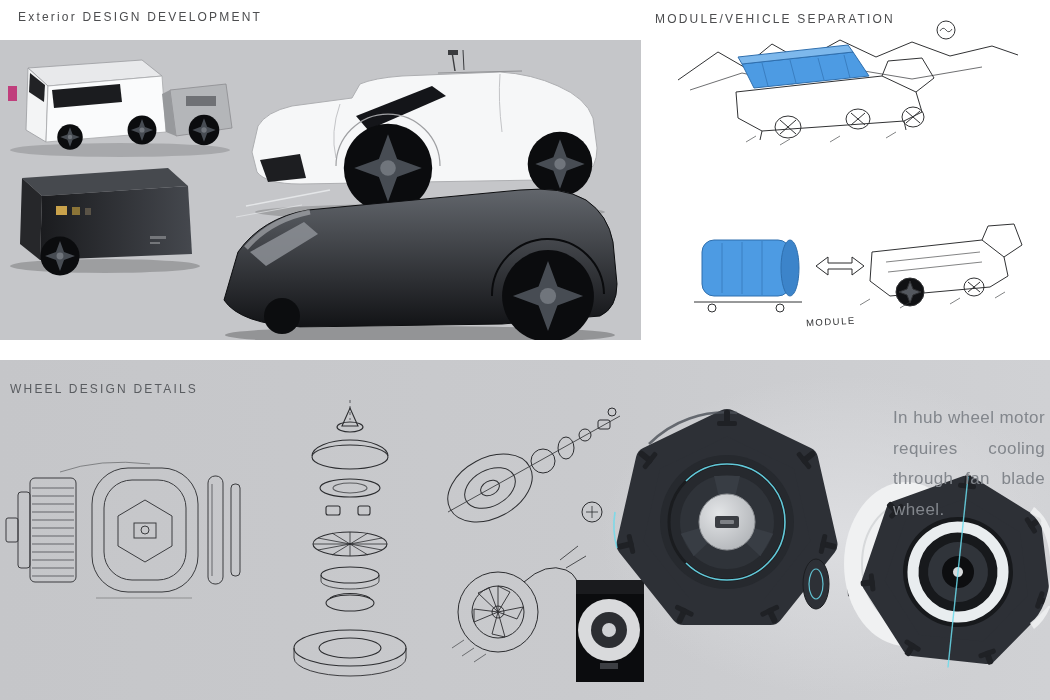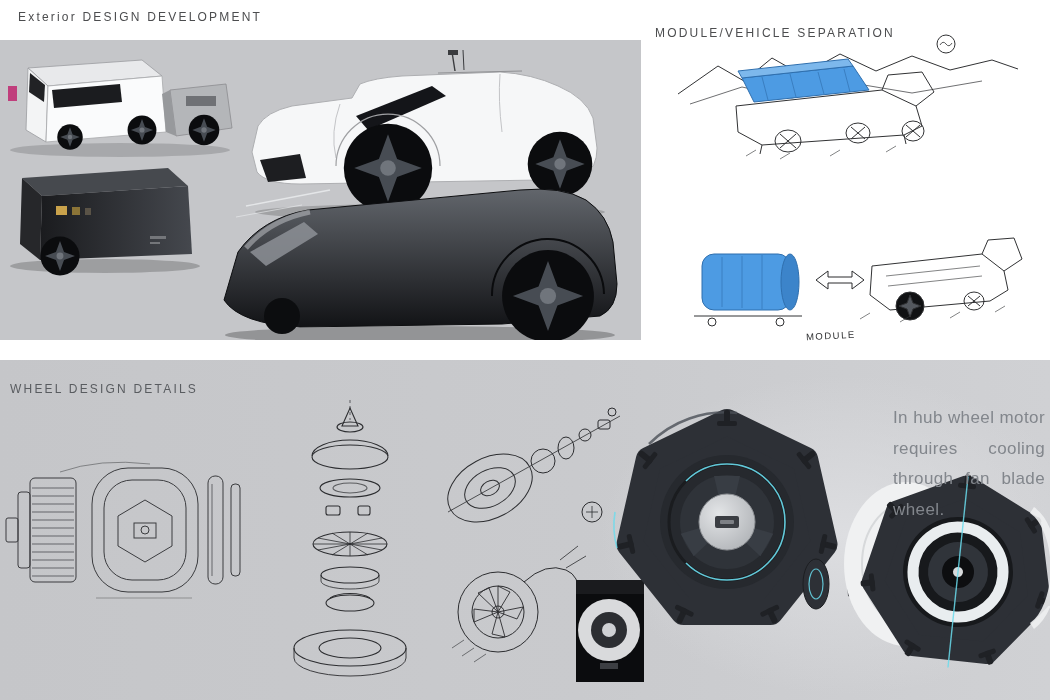--- a/index.html
+++ b/index.html
@@ -4,21 +4,21 @@
 <style>
   * { margin:0; padding:0; box-sizing:border-box; }
   html,body { width:1050px; height:700px; }
   body { font-family:"Liberation Sans", sans-serif; background:#ffffff; overflow:hidden; }
   .board { position:relative; width:1050px; height:700px; background:#ffffff; }
   .title { position:absolute; color:#4c4d4f; font-size:12px; letter-spacing:2.2px; font-weight:400; white-space:nowrap; }
   .exterior-title { left:18px; top:10px; }
   .separation-title { left:5px; top:12px; }
   .wheel-title { left:10px; top:22px; color:#595c60; }
   .exterior-panel { position:absolute; left:0; top:40px; width:641px; height:300px; background:#c5c6c9; }
-  .separation-area { position:absolute; left:650px; top:0; width:400px; height:345px; background:#ffffff;margin-top:14px; }
+  .separation-area { position:absolute; left:650px; top:0; width:400px; height:345px; background:#ffffff; }
   .wheel-panel { position:absolute; left:0; top:360px; width:1050px; height:340px;
                  background:linear-gradient(90deg,#c5c6c9 0%, #c9cacd 55%, #d0d1d4 100%); }
   .module-label { position:absolute; left:156px; top:316px; font-size:9.5px; letter-spacing:1.5px;
                   color:#2f3032; transform:rotate(-3deg); }
   .note { position:absolute; left:893px; top:43px; width:152px; font-size:17px; line-height:1.8;
           color:#82868c; letter-spacing:0.4px; text-align:justify; }
   svg { position:absolute; left:0; top:0; display:block; }
 </style>
 </head>
 <body>

